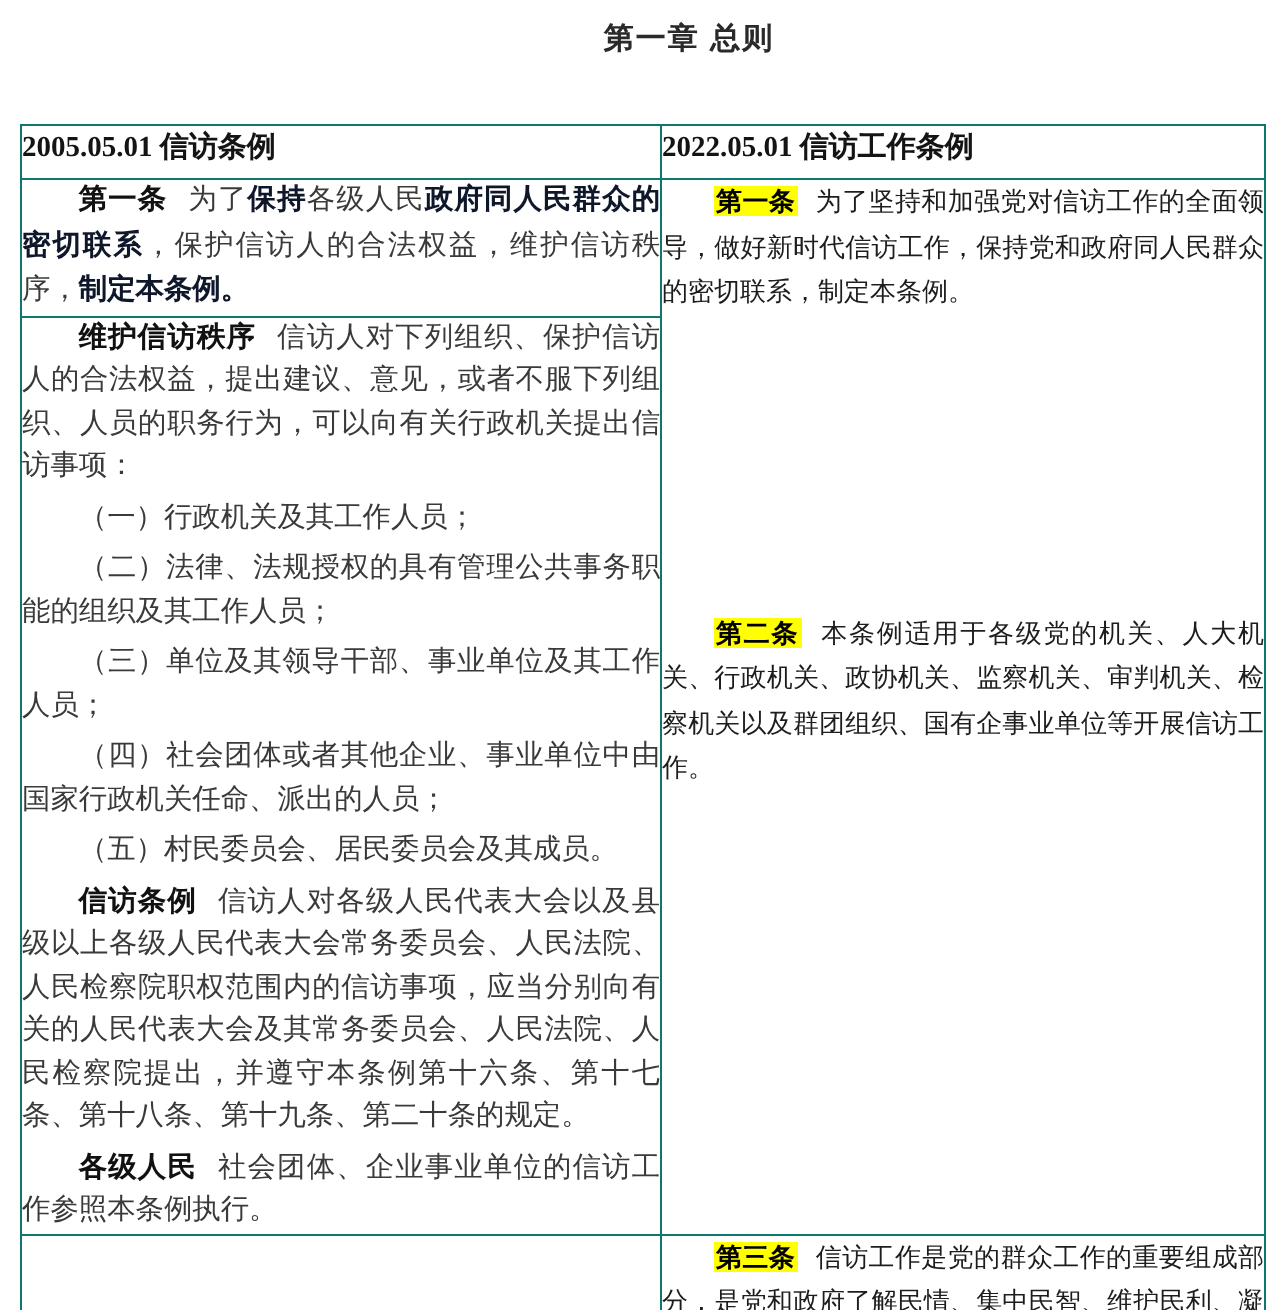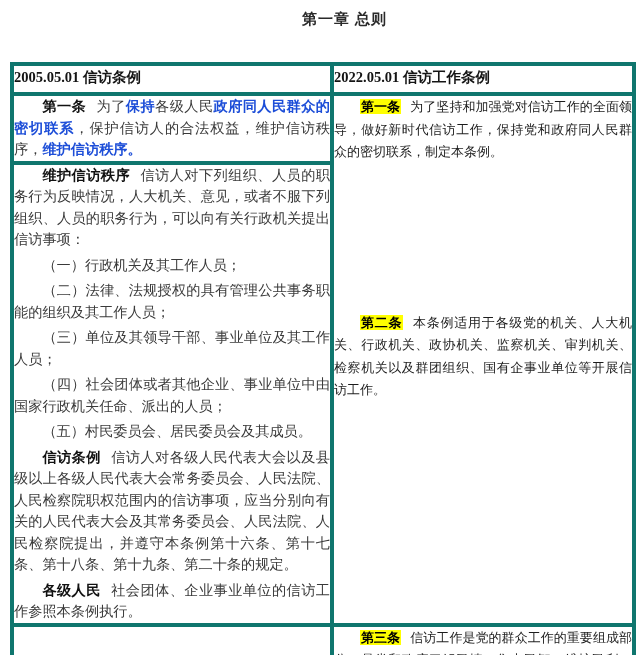--- a/index.html
+++ b/index.html
@@ -45,21 +45,21 @@
     top: 62px;
     width: 622px;
     border-collapse: collapse;
     table-layout: fixed;
   }
   .compare-table col.c-left  { width: 320px; }
   .compare-table col.c-right { width: 302px; }
 
   .compare-table td,
   .compare-table th {
-    border: 4px solid #0f766e;
+    border: 1px solid #0f766e;
     vertical-align: top;
     padding: 0;
     background: #ffffff;
   }
 
   
   .hdr-cell {
     height: 26px;
     padding: 2px 6px 3px 6px;
     font-weight: bold;
@@ -93,21 +93,22 @@
     margin: 0;
     text-indent: 2em;
     text-align: justify;
     text-justify: inter-ideograph;
   }
   .para + .para { margin-top: 4px; }
 
   
   .b {
     font-weight: bold;
-    color: #1d4ed8;
+    color: #0f172a;
+    font-family: Liberation Mono, monospace;
   }
   .hl {
     background: #ffff00;
     font-weight: bold;
     color: #000000;
     padding: 0 1px;
   }
   .art-label {
     font-weight: bold;
     color: #111111;
@@ -128,32 +129,32 @@
     </colgroup>
 
     <tbody>
         <tr>
       <th class="hdr-cell hdr-left">2005.05.01 信访条例</th>
       <th class="hdr-cell hdr-right">2022.05.01 信访工作条例</th>
     </tr>
 
     <tr>
       <td class="cell left-col">
-        <p class="para"><span class="art-label">第一条</span><span class="gap"></span><span>为了</span><span class="b">保持</span><span>各级人民</span><span class="b">政府同人民群众的密切联系</span><span>，保护信访人的合法权益，维护信访秩序，</span><span class="b">维护信访秩序。</span></p>
+        <p class="para"><span class="art-label">第一条</span><span class="gap"></span><span>为了</span><span class="b">保持</span><span>各级人民</span><span class="b">政府同人民群众的密切联系</span><span>，保护信访人的合法权益，维护信访秩序，</span><span class="b">制定本条例。</span></p>
       </td>
       <td class="cell right-col" rowspan="2">
         <p class="para"><span class="hl">第一条</span><span class="gap"></span><span>为了坚持和加强党对信访工作的全面领导，做好新时代信访工作，保持党和政府同人民群众的密切联系，制定本条例。</span></p>
         <div style="height:148px;"></div>
         <p class="para"><span class="hl">第二条</span><span class="gap"></span><span>本条例适用于各级党的机关、人大机关、行政机关、政协机关、监察机关、审判机关、检察机关以及群团组织、国有企事业单位等开展信访工作。</span></p>
       </td>
     </tr>
 
     <tr>
       <td class="cell left-col">
-        <p class="para"><span class="art-label">维护信访秩序</span><span class="gap"></span><span>信访人对下列组织、人员的职务行为反映情况，人大机关、意见，或者不服下列组织、人员的职务行为，可以向有关行政机关提出信访事项：</span></p>
+        <p class="para"><span class="art-label">维护信访秩序</span><span class="gap"></span><span>信访人对下列组织、保护信访人的合法权益，提出建议、意见，或者不服下列组织、人员的职务行为，可以向有关行政机关提出信访事项：</span></p>
         <p class="para">（一）行政机关及其工作人员；</p>
         <p class="para">（二）法律、法规授权的具有管理公共事务职能的组织及其工作人员；</p>
         <p class="para">（三）单位及其领导干部、事业单位及其工作人员；</p>
         <p class="para">（四）社会团体或者其他企业、事业单位中由国家行政机关任命、派出的人员；</p>
         <p class="para">（五）村民委员会、居民委员会及其成员。</p>
         <p class="para"><span class="art-label">信访条例</span><span class="gap"></span><span>信访人对各级人民代表大会以及县级以上各级人民代表大会常务委员会、人民法院、人民检察院职权范围内的信访事项，应当分别向有关的人民代表大会及其常务委员会、人民法院、人民检察院提出，并遵守本条例第十六条、第十七条、第十八条、第十九条、第二十条的规定。</span></p>
         <p class="para"><span class="art-label">各级人民</span><span class="gap"></span><span>社会团体、企业事业单位的信访工作参照本条例执行。</span></p>
       </td>
     </tr>
 

